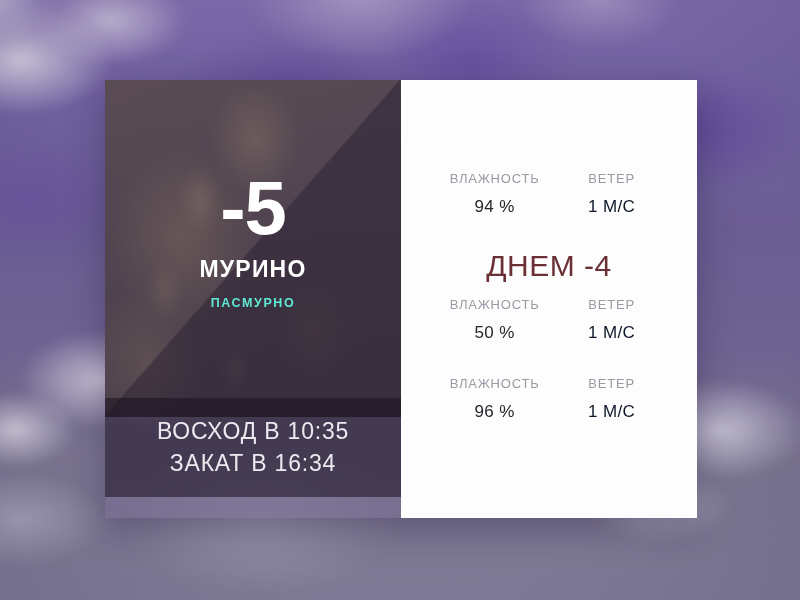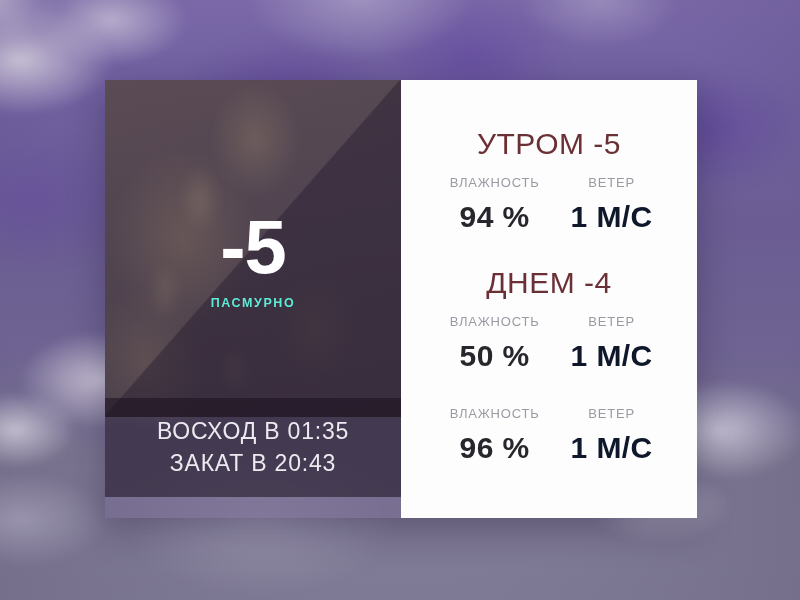--- a/index.html
+++ b/index.html
@@ -239,22 +239,22 @@
 
   .fc-label {
     color: #9b9aa4;
     font-size: 13px;
     font-weight: 300;
     letter-spacing: .8px;
     line-height: 1;
     margin-bottom: 13px;
   }
   .fc-value {
-    font-size: 30px;
-    font-weight: 700;
+    font-size: 17px;
+    font-weight: 400;
     letter-spacing: .4px;
     line-height: 1;
   }
   .fc-value.dark { color: #26262c; }
   .fc-value.muted { color: #0f172a; }
 </style>
 </head>
 <body>
 
 <div id="screen">
@@ -269,39 +269,39 @@
     <div class="left-col">
 
       <div class="photo-block">
         <div class="photo-grain"></div>
         <div class="photo-diagonal"></div>
         <div class="photo-shade"></div>
       </div>
 
       <div class="temp-block">
         <div class="big-temp">-5</div>
+        <div class="city">МУРИНО</div>
         <div class="condition">ПАСМУРНО</div>
       </div>
 
       <div class="sun-panel">
-        <div class="sun-line">ВОСХОД В 01:35</div>
-        <div class="sun-line">ЗАКАТ В 20:43</div>
+        <div class="sun-line">ВОСХОД В 10:35</div>
+        <div class="sun-line">ЗАКАТ В 16:34</div>
       </div>
 
       <div class="footer-panel">
         
         
       </div>
 
     </div>
 
     <div class="right-col">
 
       <div class="forecast">
-        <div class="fc-title">УТРОМ -5</div>
         <div class="fc-row">
           <div class="fc-cell humidity">
             <div class="fc-label">ВЛАЖНОСТЬ</div>
             <div class="fc-value dark">94 %</div>
           </div>
           <div class="fc-cell wind">
             <div class="fc-label">ВЕТЕР</div>
             <div class="fc-value muted">1 М/С</div>
           </div>
         </div>

